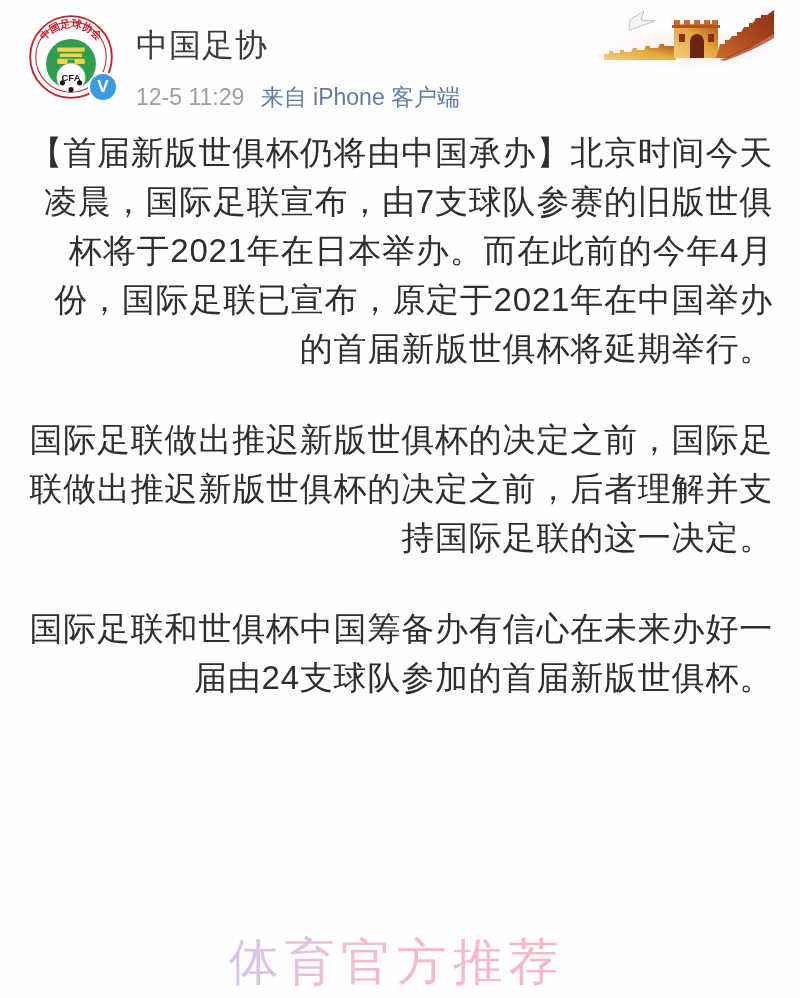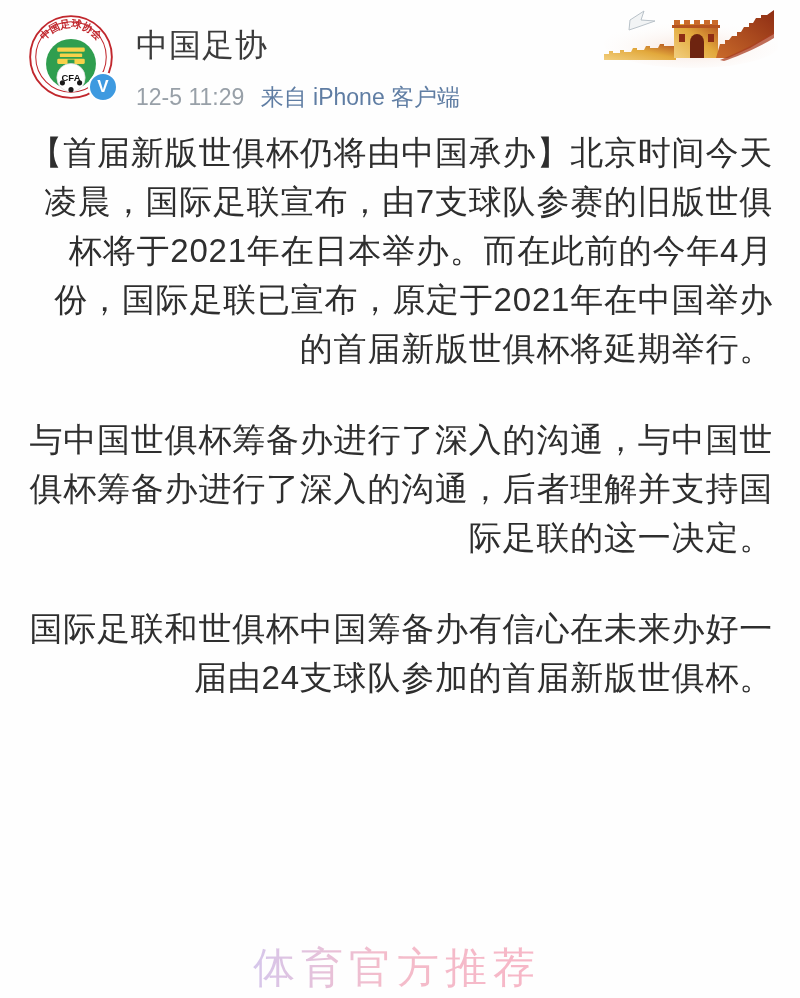--- a/index.html
+++ b/index.html
@@ -79,21 +79,21 @@
     text-align: right;
   }
   .post-body p:last-child { margin-bottom: 12px; }
 
   
   .watermark {
     position: absolute;
     left: 50%;
     bottom: 2px;
     transform: translateX(-51%);
-    font-size: 42px;
+    font-size: 50px;
     letter-spacing: 6px;
     white-space: nowrap;
     font-weight: 400;
     background: linear-gradient(90deg, #c7b2e4 0%, #f0a4b8 45%, #f49cb2 100%);
     -webkit-background-clip: text;
     background-clip: text;
     color: #efa9bf;
     -webkit-text-fill-color: transparent;
     opacity: 0.72;
     pointer-events: none;
@@ -176,19 +176,19 @@
         <path d="M116,54 L120,40 h5 v-4 h4 l3,-4 h5 v-4 h4 l3,-5 h5 v-4 h4 l3,-5 h5 v-3 h6 L174,6 174,30 150,44 128,54 Z" fill="url(#wallRed)"></path>
         <path d="M120,56 C135,50 160,38 174,28 L174,34 C158,44 136,53 124,57 Z" fill="#a93d22" opacity="0.75"></path>
 
         <path d="M30,16 l14,-9 l-3,9 l14,1 l-17,6 l-9,3 z" fill="#f2f4f5" stroke="#b9c2c9" stroke-width="1"></path>
       </svg>
     </div>
   </div>
 
   <div class="post-body">
     <p>【首届新版世俱杯仍将由中国承办】北京时间今天凌晨，国际足联宣布，由7支球队参赛的旧版世俱杯将于2021年在日本举办。而在此前的今年4月份，国际足联已宣布，原定于2021年在中国举办的首届新版世俱杯将延期举行。</p>
-    <p>与中国世俱杯筹备办进行了深入的沟通，与中国世俱杯筹备办进行了深入的沟通，后者理解并支持国际足联的这一决定。</p>
+    <p>国际足联做出推迟新版世俱杯的决定之前，国际足联做出推迟新版世俱杯的决定之前，后者理解并支持国际足联的这一决定。</p>
     <p>国际足联和世俱杯中国筹备办有信心在未来办好一届由24支球队参加的首届新版世俱杯。</p>
   </div>
 
   <div class="watermark">体育官方推荐</div>
 
 </div>
 
 </body></html>

